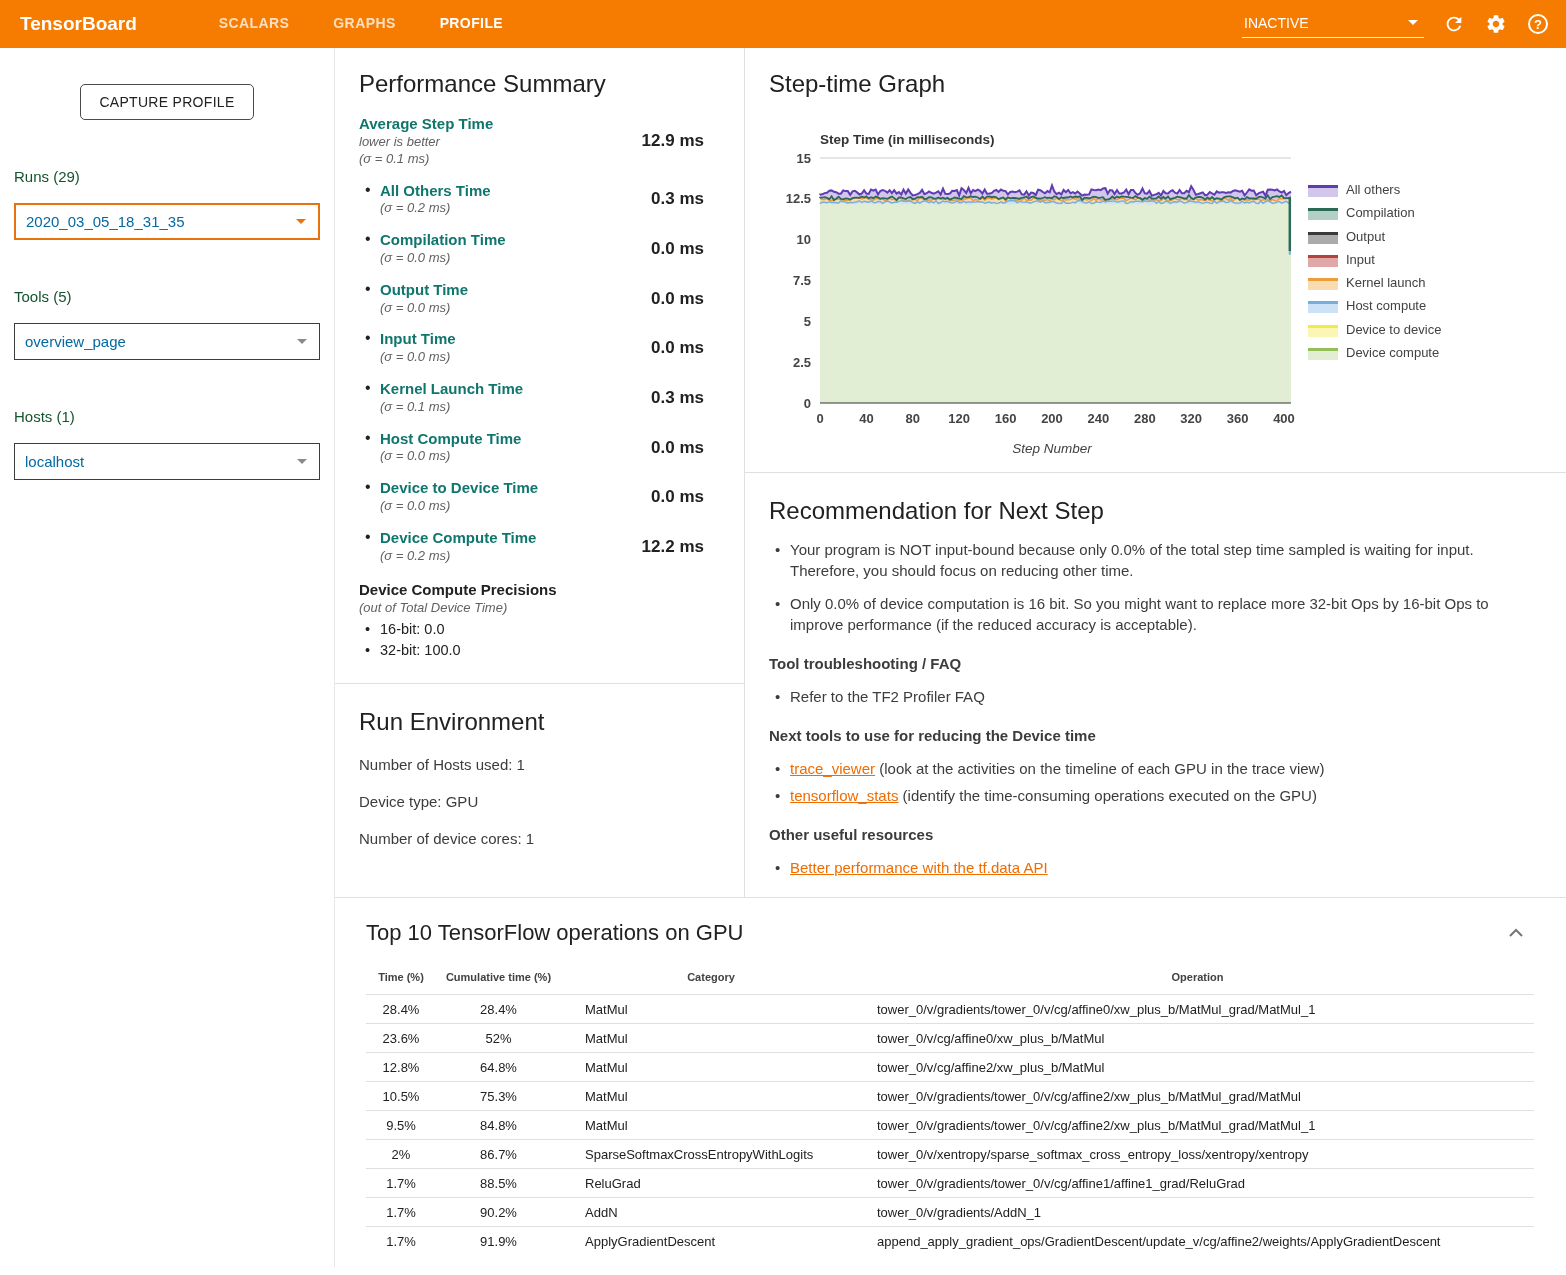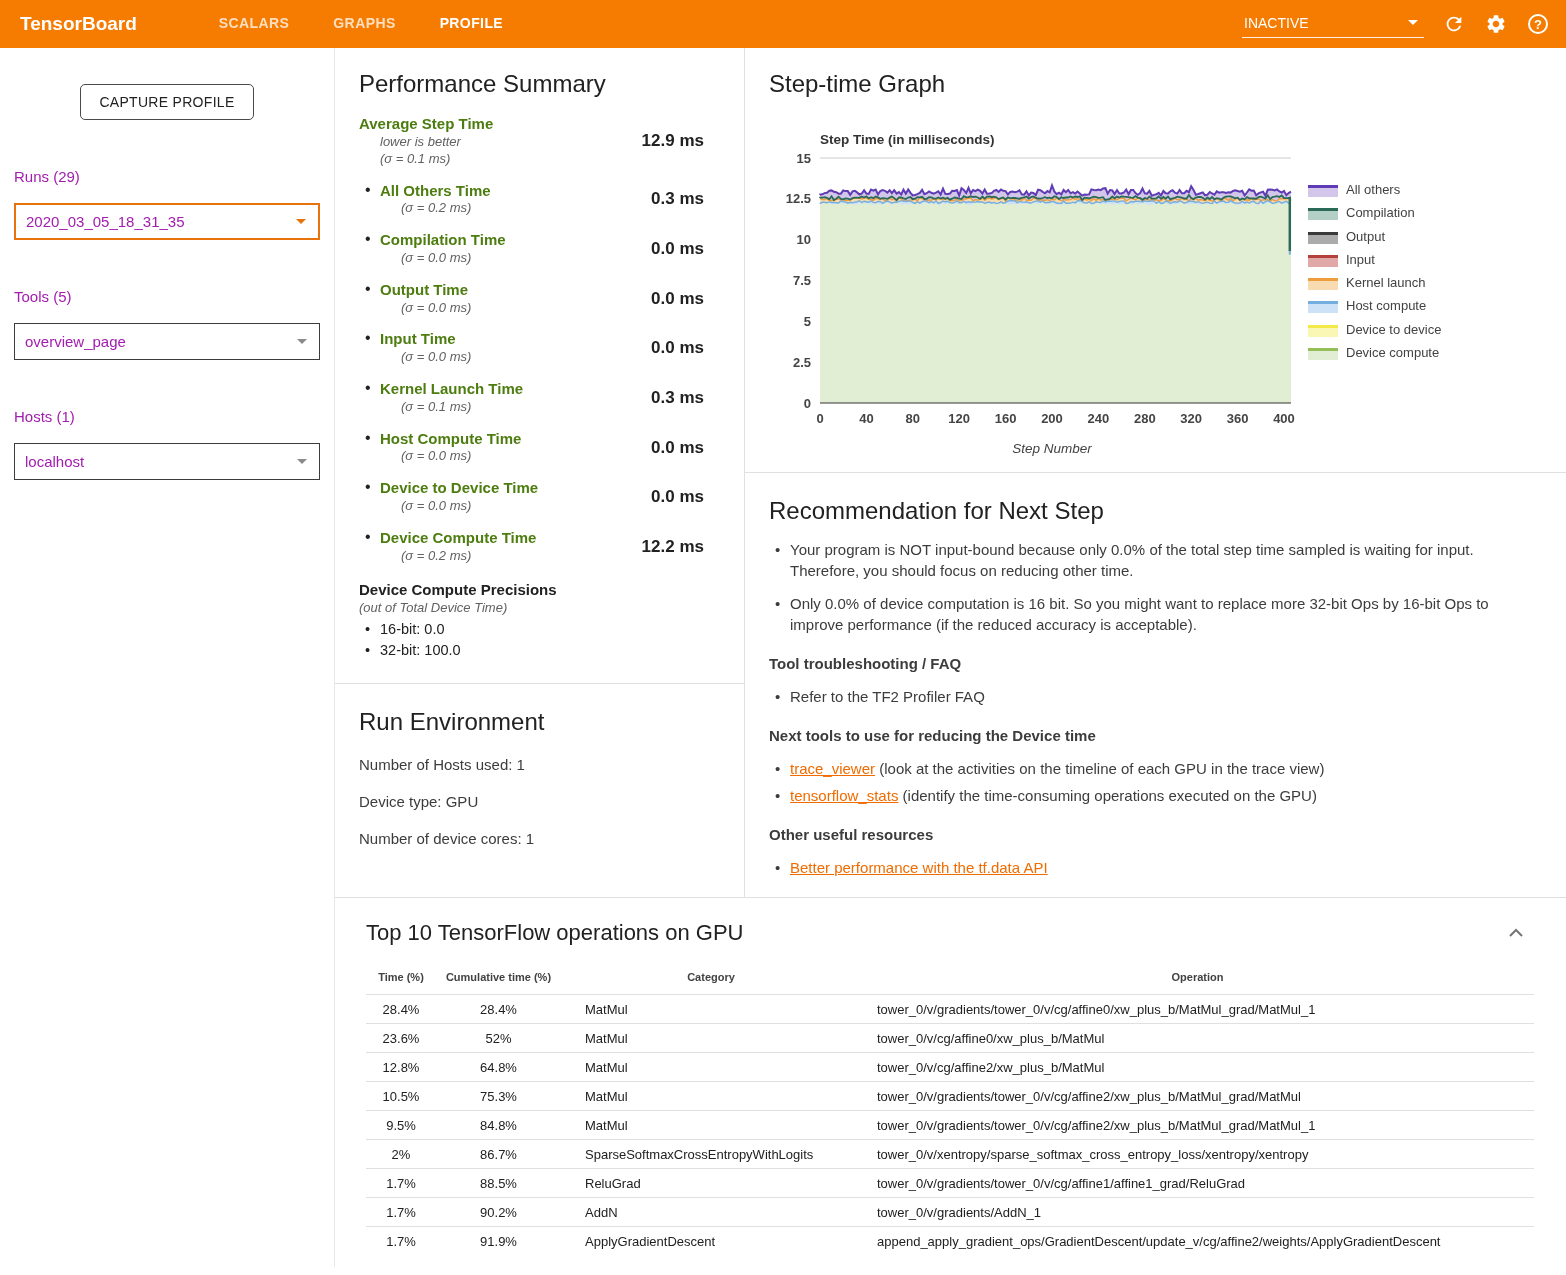--- a/index.html
+++ b/index.html
@@ -22,40 +22,40 @@
   .help-circle { width:20px; height:20px; border:2px solid #fff; border-radius:50%;
     color:#fff; font-size:13px; font-weight:bold; display:flex; align-items:center; justify-content:center; }
 
   
   .layout { display:flex; height:1219px; }
   .sidebar { width:335px; border-right:1px solid #e8e8e8; padding:20px 14px; flex-shrink:0; }
   .capture-btn { display:block; margin:16px auto 0; padding:9px 18px; background:#fff;
     border:1px solid #4a4a4a; border-radius:5px; font-size:14px; color:#212121;
     font-family:"Liberation Sans",sans-serif; letter-spacing:.3px; cursor:pointer; }
   .sel-group { margin-top:48px; }
-  .sel-label { font-size:15px; color:#a21caf; margin-bottom:18px; }
+  .sel-label { font-size:15px; color:#14532d; margin-bottom:18px; }
   .sel-box { height:37px; border:1px solid #3c3c3c; display:flex; align-items:center;
-    justify-content:space-between; padding:0 12px 0 10px; font-size:15px; color:#a21caf; cursor:pointer; background:#fff; }
+    justify-content:space-between; padding:0 12px 0 10px; font-size:15px; color:#0369a1; cursor:pointer; background:#fff; }
   .sel-box.highlight { border:2px solid #e8720c; }
   .caret-down-g { width:0; height:0; border-left:5px solid transparent; border-right:5px solid transparent; border-top:5px solid #8a8a8a; }
   .sel-box.highlight .caret-down-g { border-top-color:#e8720c; }
 
   .main { flex:1; display:flex; flex-direction:column; }
   .top-area { display:flex; height:849px; }
   .left-col { width:410px; flex-shrink:0; border-right:1px solid #e0e0e0; padding:22px 24px 0 24px; overflow:hidden; }
   .right-col { flex:1; overflow:hidden; }
 
   h2.sec { font-size:24px; font-weight:normal; color:#212121; }
 
   
   .avg-row, .metric-row { display:flex; justify-content:space-between; align-items:center; }
   .avg-row { margin-top:17px; }
   .metric-row { margin-top:14px; }
-  .m-label { font-size:15px; font-weight:bold; color:#4d7c0f; line-height:1.25; }
-  .m-sigma, .m-note { font-size:13px; font-style:italic; color:#616161; line-height:1.3;margin-left:21px; }
+  .m-label { font-size:15px; font-weight:bold; color:#0f766e; line-height:1.25; }
+  .m-sigma, .m-note { font-size:13px; font-style:italic; color:#616161; line-height:1.3; }
   .m-value { font-size:17px; font-weight:bold; color:#212121; white-space:nowrap; padding-right:16px; }
   .bullet-label { position:relative; padding-left:21px; }
   .bullet-label::before { content:"•"; position:absolute; left:6px; top:-1px; color:#212121; }
   .precisions { margin-top:16px; }
   .prec-title { font-size:15px; font-weight:bold; }
   .prec-note { font-size:13px; font-style:italic; color:#616161; margin-top:2px; }
   .prec-list { list-style:none; margin-top:4px; }
   .prec-list li { position:relative; padding-left:21px; font-size:14.5px; line-height:1.45; color:#212121; }
   .prec-list li::before { content:"•"; position:absolute; left:6px; color:#212121; }
   .lc-divider { border-top:1px solid #e0e0e0; margin:22px -24px 0 -24px; }

